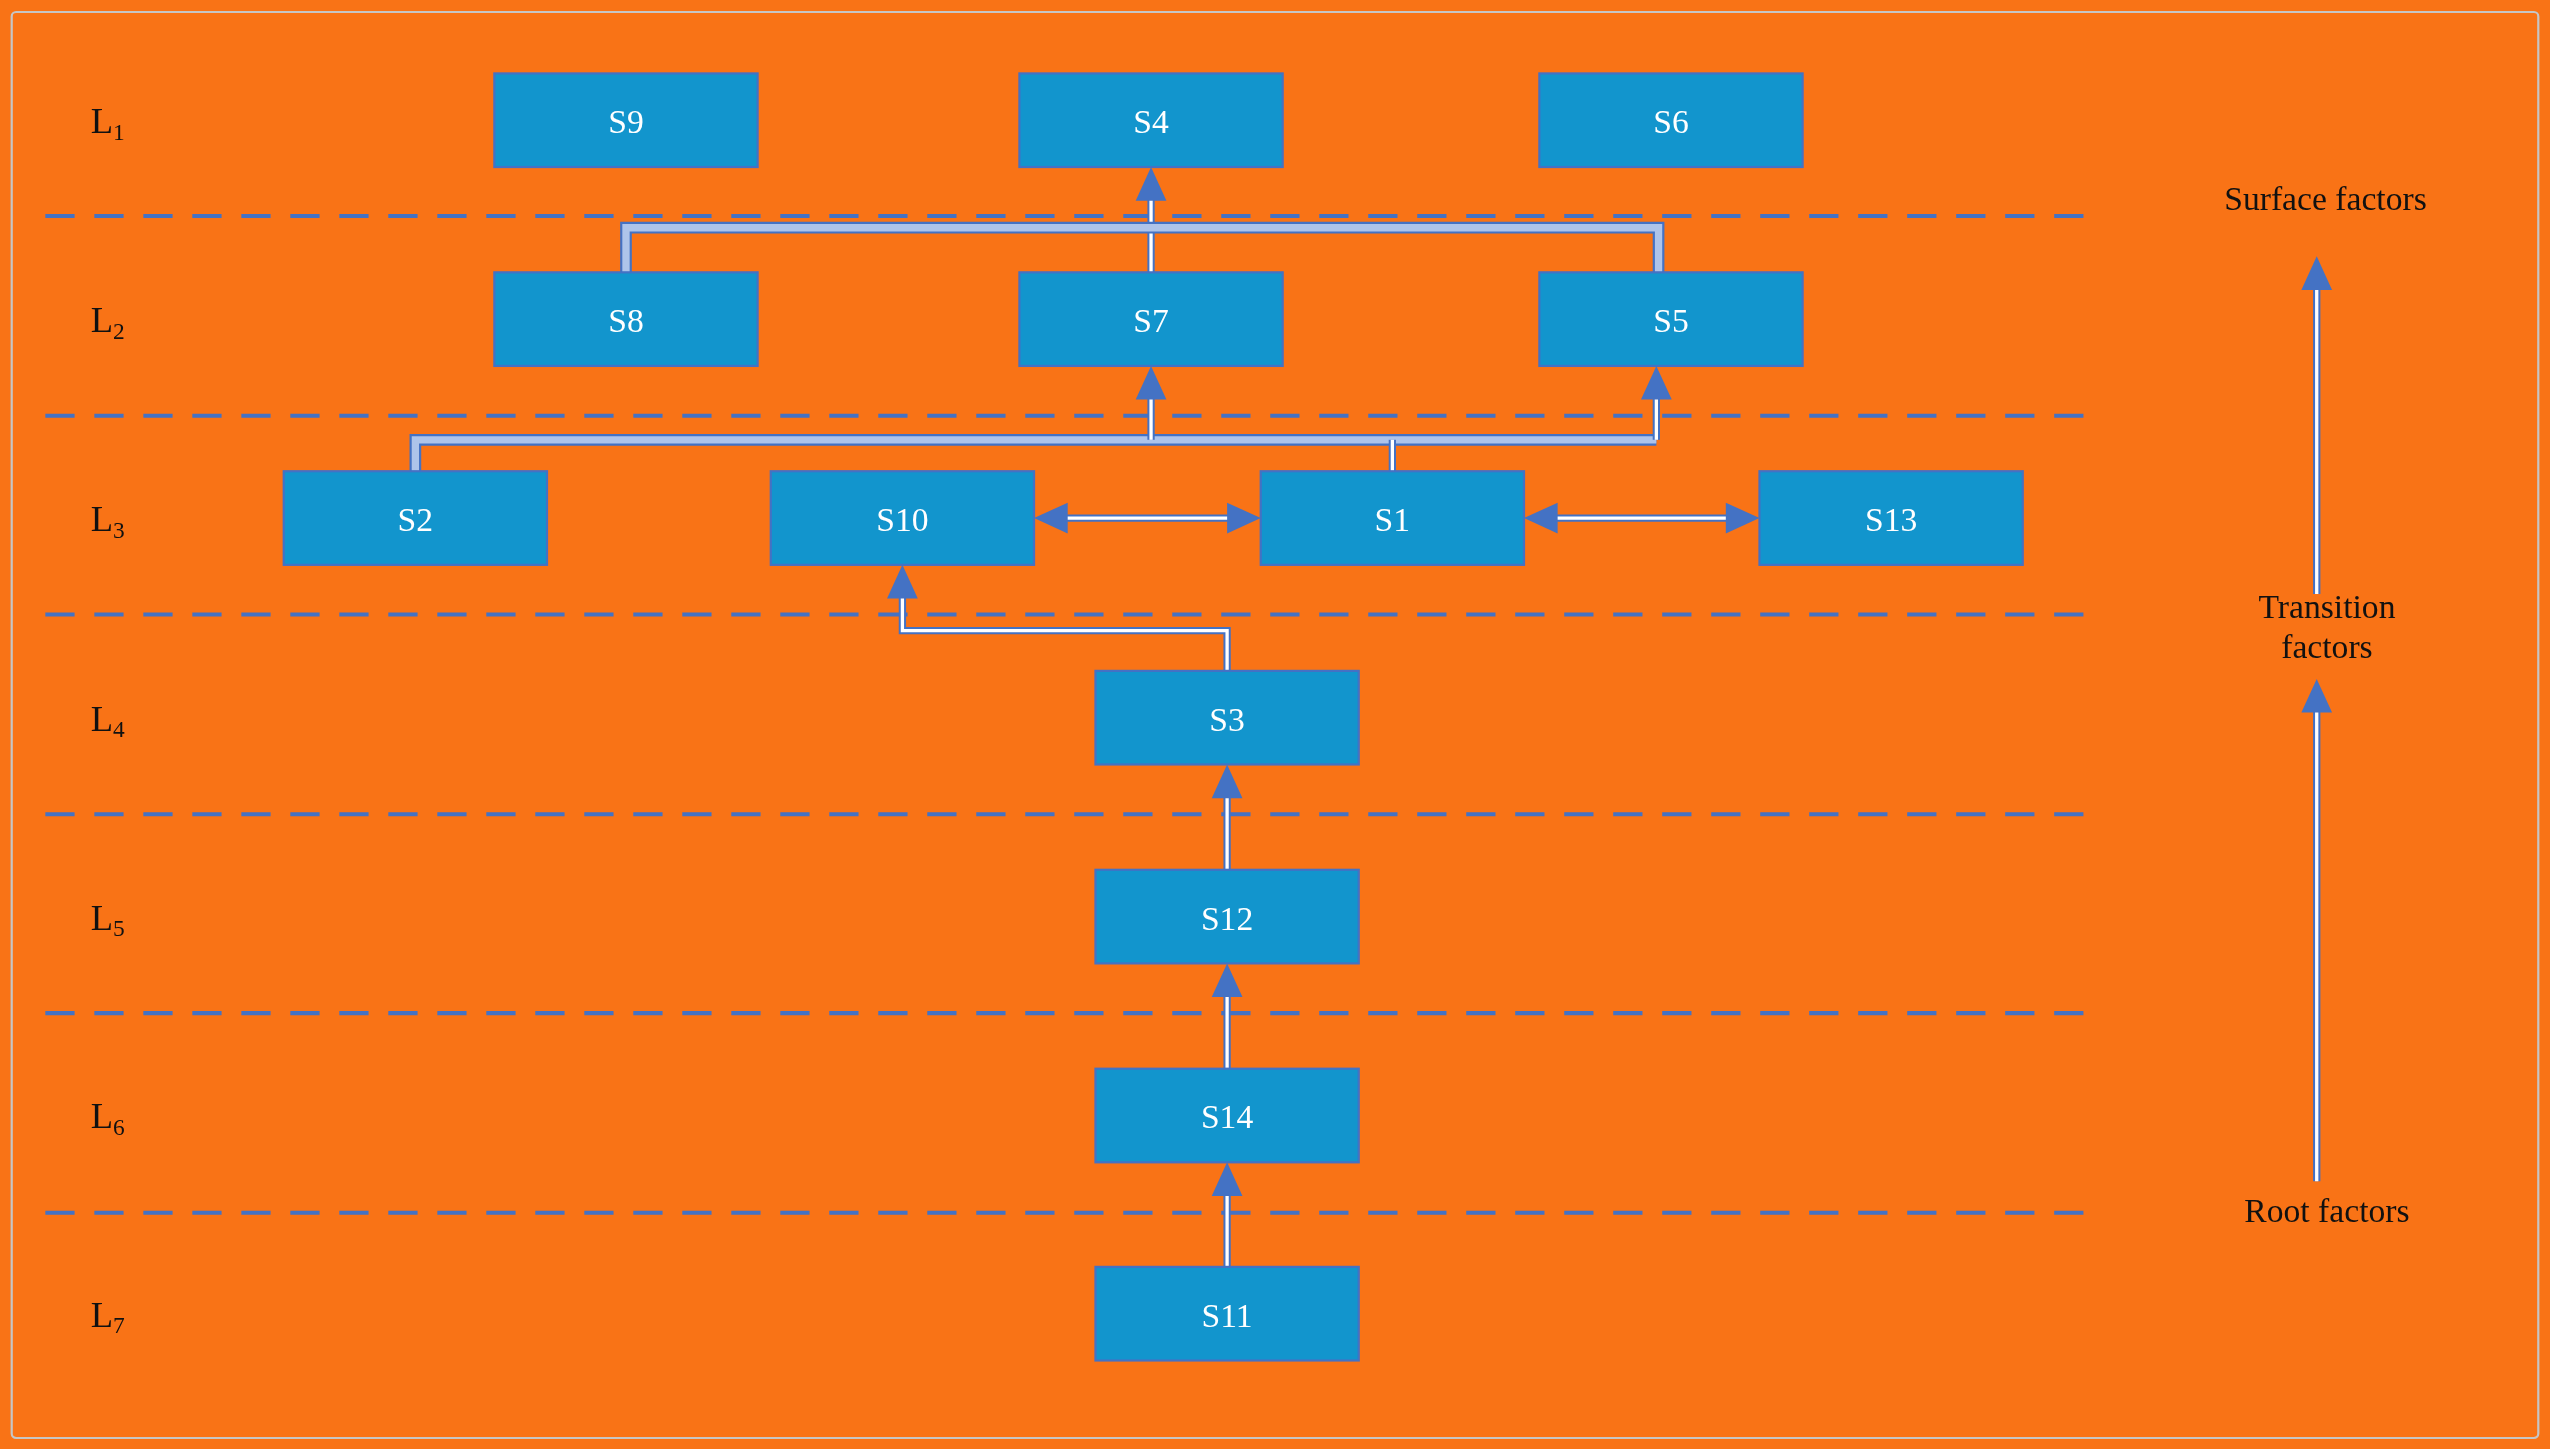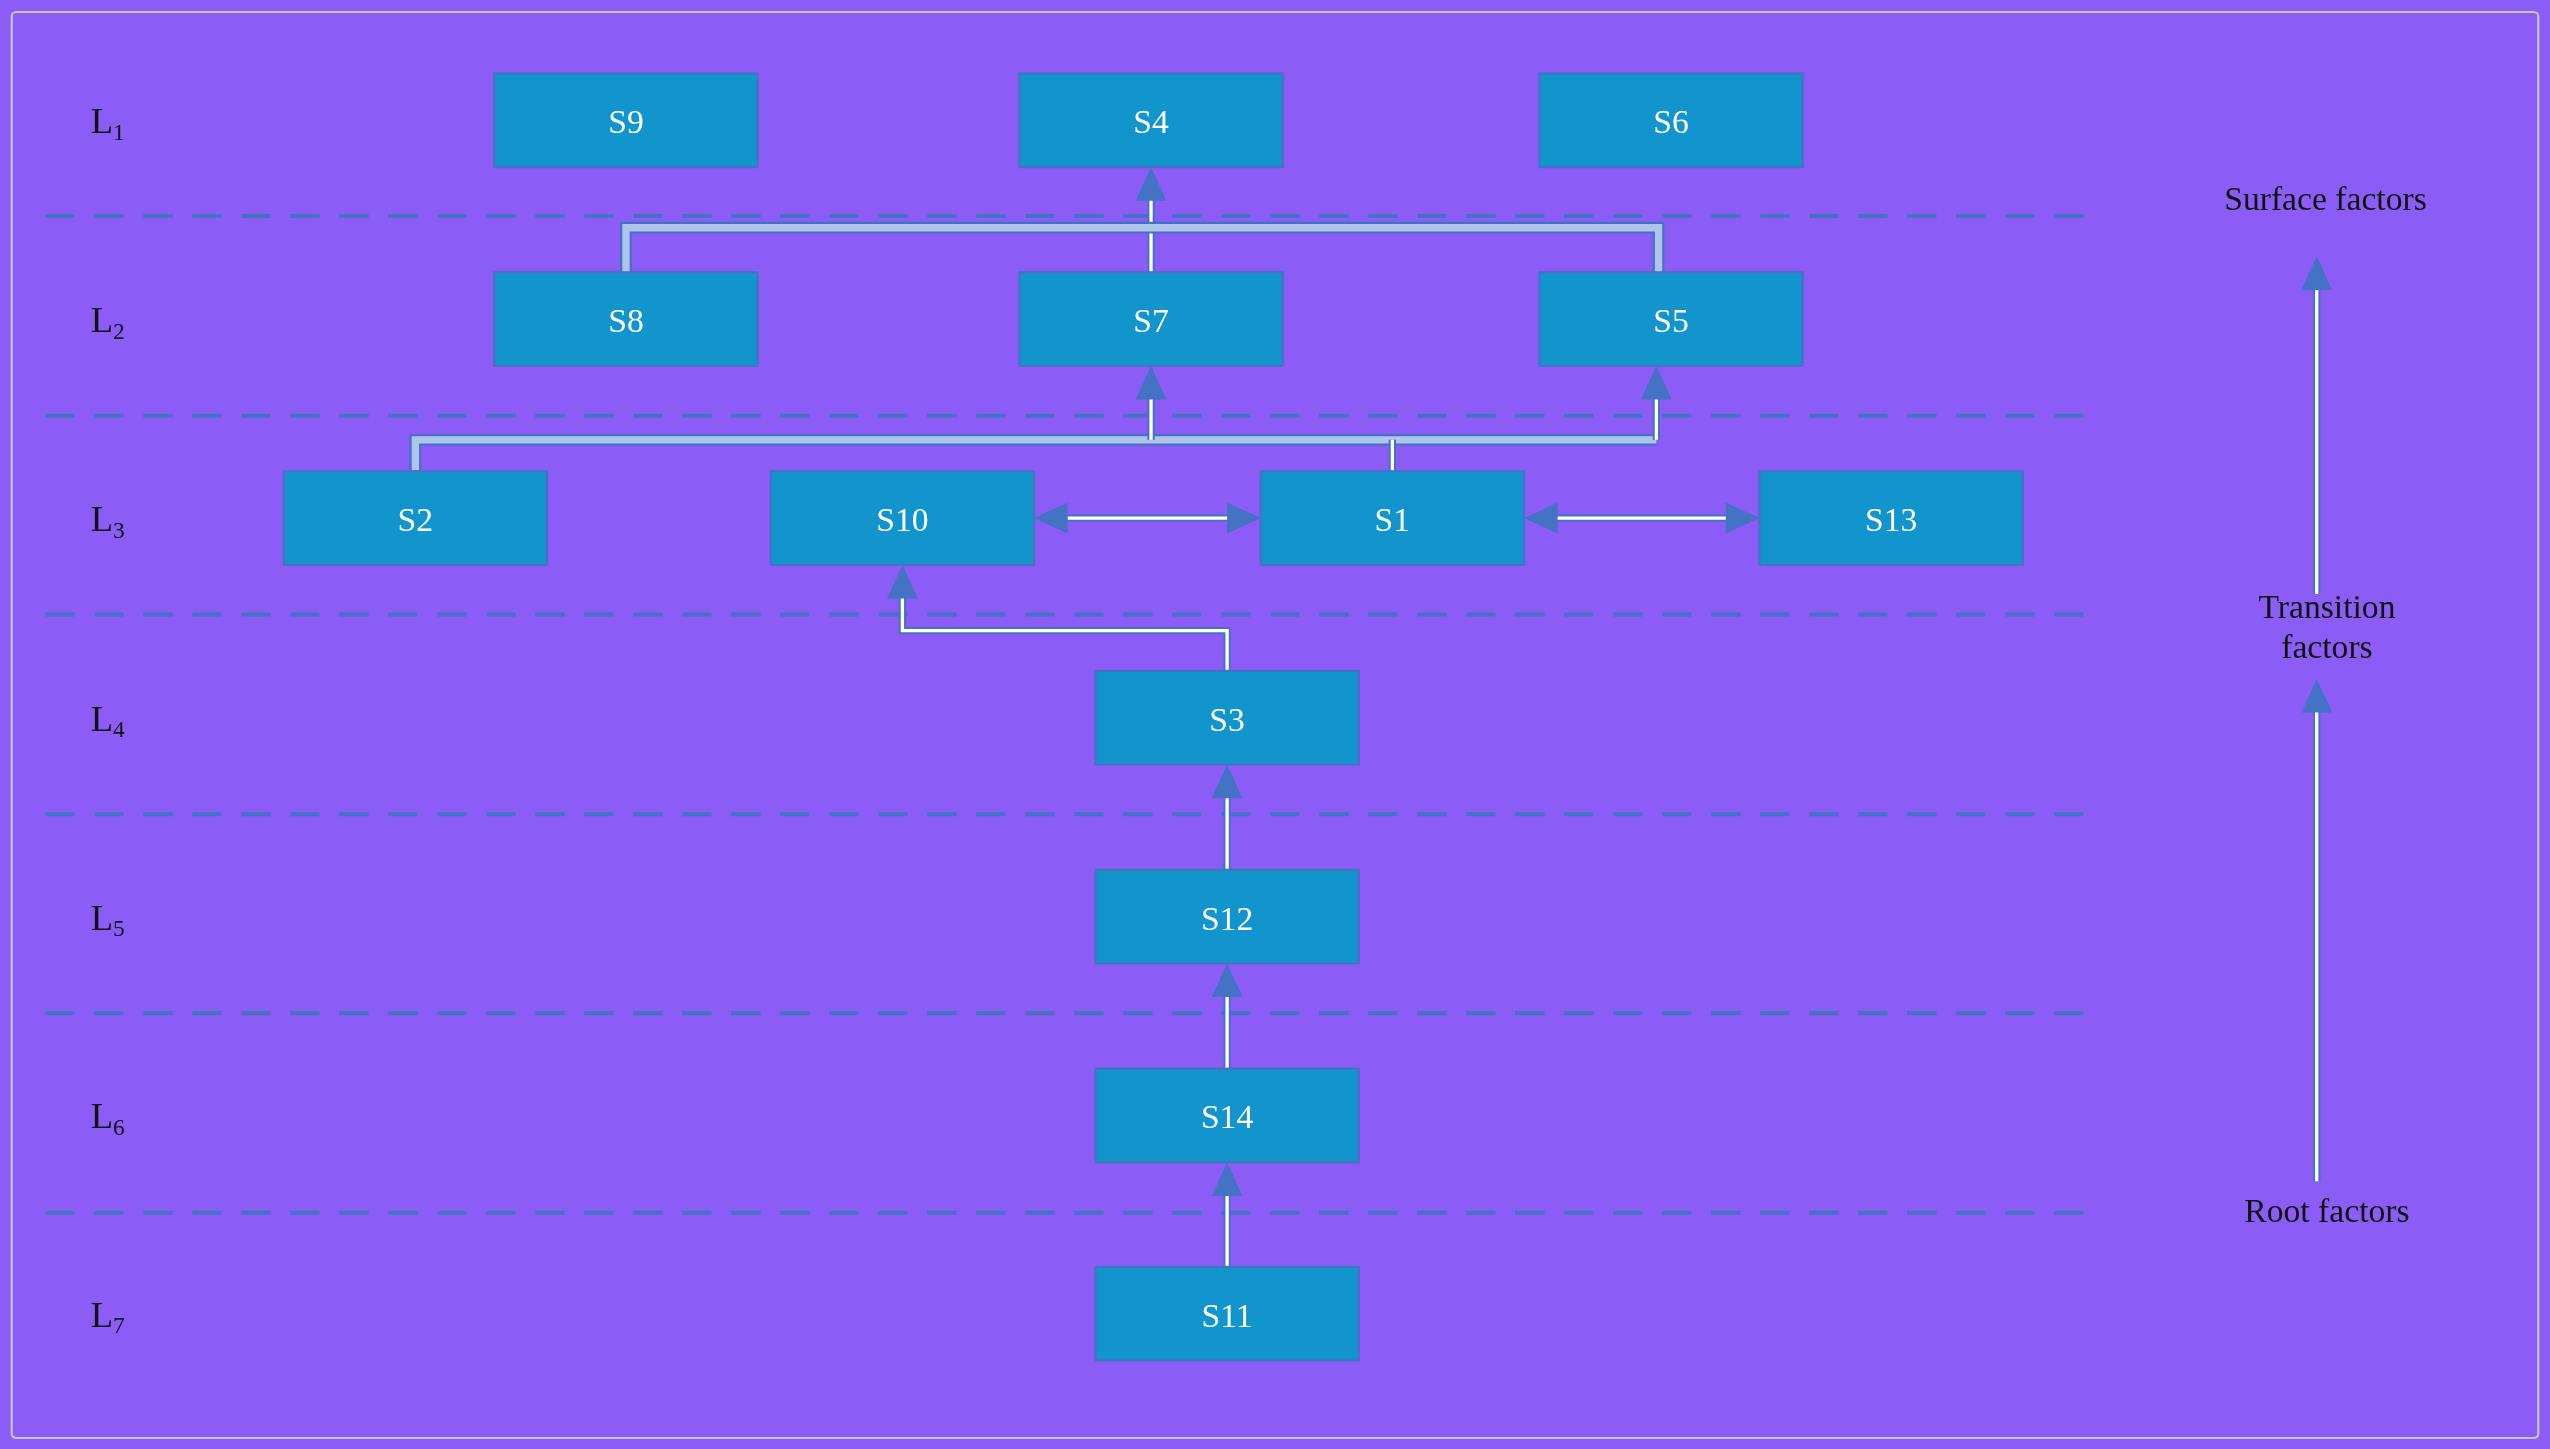--- a/index.html
+++ b/index.html
@@ -1,16 +1,16 @@
 <!DOCTYPE html>
 <html style="font-size:11.7px"><head>
 <meta charset="utf-8">
 <style>
   html,body{margin:0;padding:0;background:#ffffff;}
-  .page{position:relative;width:2550px;height:1450px;background:#8b5cf6;overflow:hidden;}
+  .page{position:relative;width:2550px;height:1450px;background:#f97316;overflow:hidden;}
   svg{display:block;}
   svg text{font-family:"Liberation Serif","DejaVu Serif",serif;}
 </style>
 </head>
 <body>
 
 <div class="page">
   <svg id="diagram" width="2550" height="1450" viewBox="0 0 3487 1982" xmlns="http://www.w3.org/2000/svg">
       <rect x="16" y="16" width="3455" height="1950" rx="6" fill="none" stroke="#C6C6C6" stroke-width="3"></rect>
       <line x1="62" y1="295" x2="2868" y2="295" stroke="#4472C4" stroke-width="5.5" stroke-dasharray="40 27"></line>

